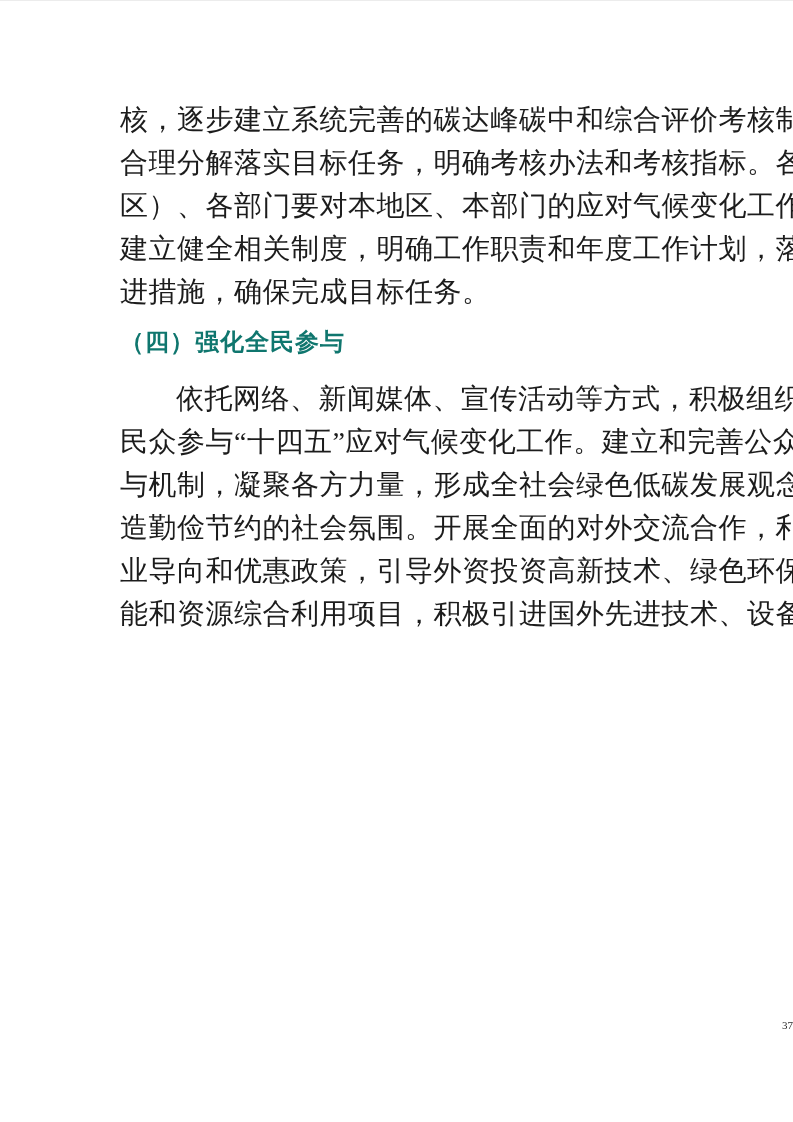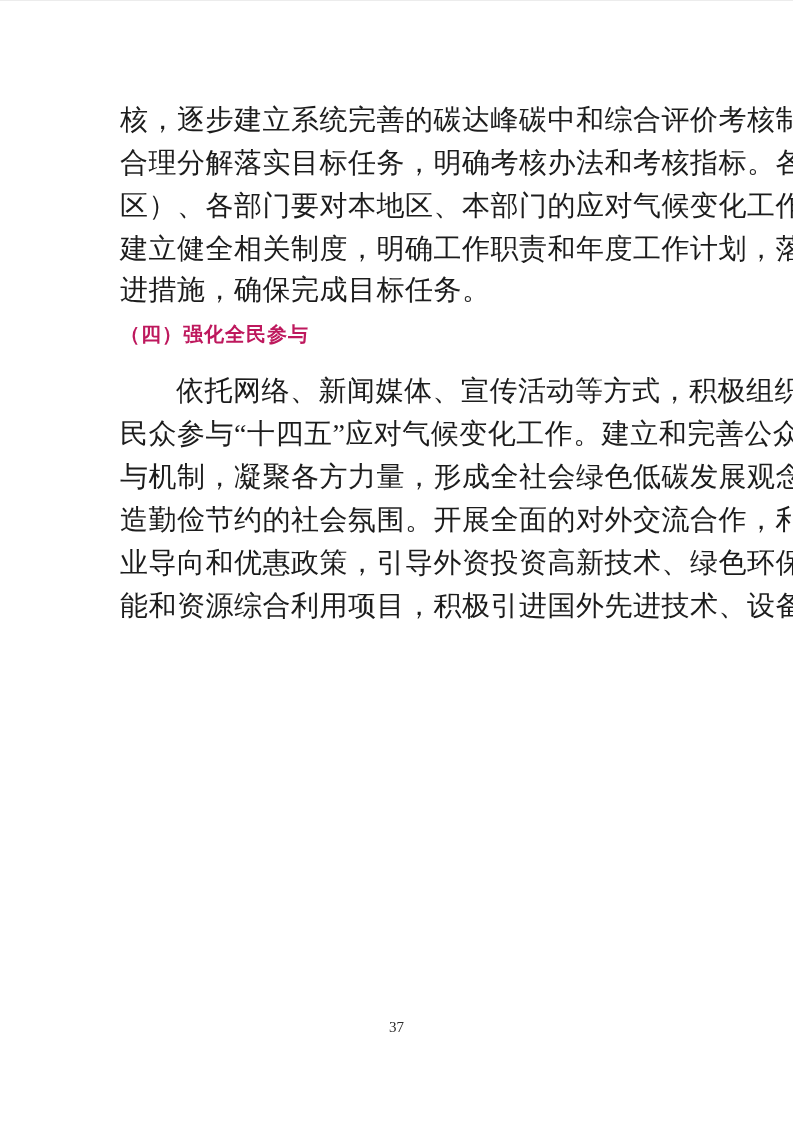--- a/index.html
+++ b/index.html
@@ -29,41 +29,40 @@
     line-height: 43px;
     font-size: 28px;
     text-align: justify;
     text-align-last: justify;
     text-justify: inter-character;
     white-space: nowrap;
     letter-spacing: 0.5px;
   }
   .para .line.last {
     text-align-last: left;
-    font-family: Liberation Mono, monospace;
   }
   .para .line.indent {
     text-indent: 56px;
   }
   .section-heading {
     height: 43px;
     line-height: 43px;
-    font-size: 20px;
+    font-size: 24px;
     font-weight: bold;
-    color: #be185d;
-    margin: 0 0 13px 0;
+    color: #0f766e;
+    margin: 8px 0 13px 0;
     letter-spacing: 1px;
   }
   .page-number {
     position: absolute;
     left: 0;
     right: 0;
     top: 1018px;
-    text-align: center;
-    font-size: 15px;
+    text-align: right;
+    font-size: 11px;
     color: #2a2a2a;
   }
 </style>
 </head>
 <body>
 
 <div class="page">
   <div class="text-block">
 
     <div class="para">

